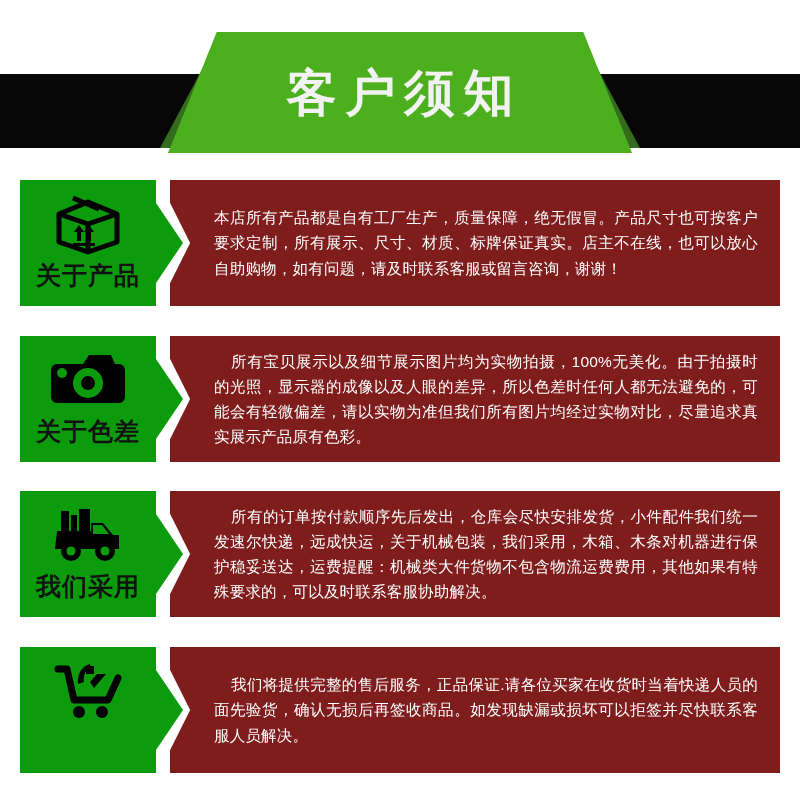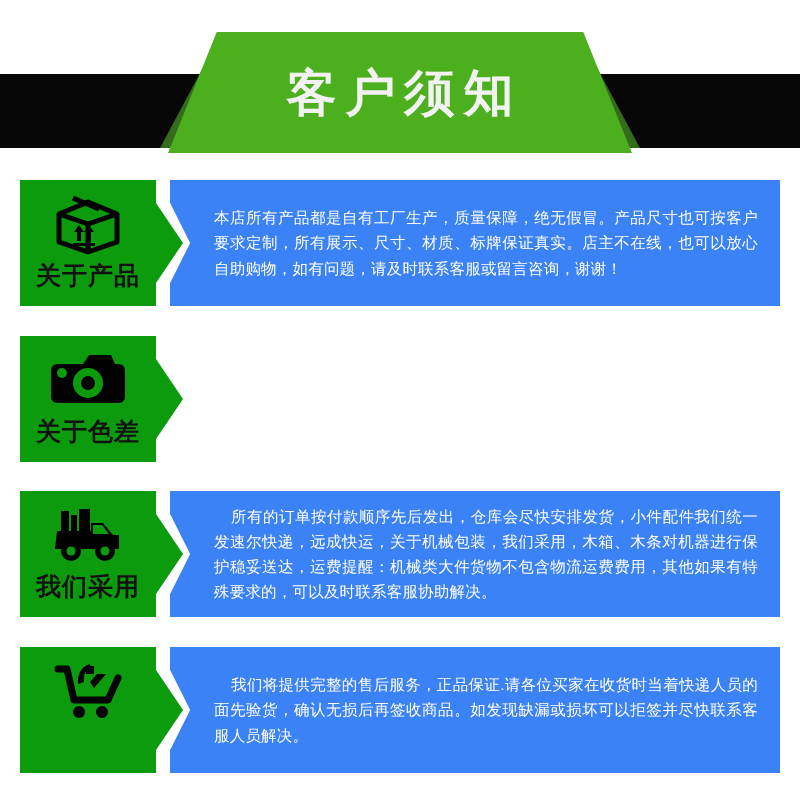--- a/index.html
+++ b/index.html
@@ -128,21 +128,21 @@
     clip-path: polygon(0% 0%, 100% 50%, 0% 100%);
   }
 
   
   .text-panel {
     position: absolute;
     left: 170px;
     top: 0;
     width: 610px;
     height: 126px;
-    background: #3b82f6;
+    background: #7f1d1d;
     clip-path: polygon(
       0% 0%, 100% 0%, 100% 100%, 0% 100%,
       0% 82%, 3.3% 50%, 0% 18%
     );
     display: flex;
     align-items: center;
     box-sizing: border-box;
     padding: 0 22px 0 44px;
   }
   .panel-text {
@@ -200,20 +200,23 @@
       <svg width="78" height="58" viewBox="0 0 78 58">
         <path d="M40 4 L62 4 L66 13 L70 13 A6 6 0 0 1 76 19 L76 46 A6 6 0 0 1 70 52 L8 52 A6 6 0 0 1 2 46 L2 19 A6 6 0 0 1 8 13 L34 13 Z" fill="#000000"></path>
         <circle cx="39" cy="32" r="15" fill="#0c9b0c"></circle>
         <circle cx="39" cy="32" r="7" fill="#000000"></circle>
         <circle cx="13" cy="22" r="5" fill="#0c9b0c"></circle>
       </svg>
     </div>
     <div class="icon-label">关于色差</div>
   </div>
   <div class="arrow-head"></div>
+  <div class="text-panel">
+    <div class="panel-text">所有宝贝展示以及细节展示图片均为实物拍摄，100%无美化。由于拍摄时的光照，显示器的成像以及人眼的差异，所以色差时任何人都无法避免的，可能会有轻微偏差，请以实物为准但我们所有图片均经过实物对比，尽量追求真实展示产品原有色彩。</div>
+  </div>
 </div>
 
 <div class="section sec-3">
   <div class="icon-block">
     <div class="icon-glyph">
       <svg width="82" height="60" viewBox="0 0 82 60">
         <g fill="#000000">
           <rect x="14" y="6" width="8" height="20"></rect>
           <rect x="24" y="10" width="6" height="16"></rect>
           <rect x="32" y="4" width="11" height="22"></rect>

